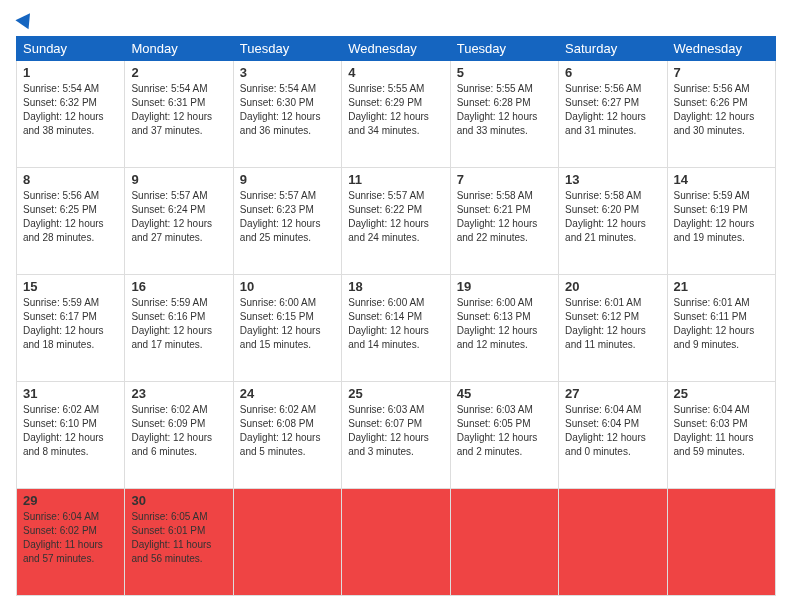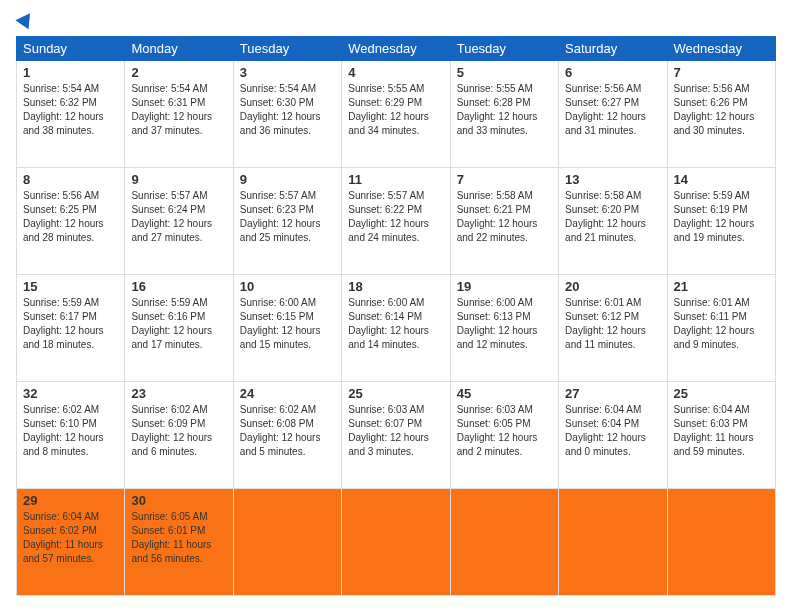--- a/index.html
+++ b/index.html
@@ -81,21 +81,21 @@
       font-size: 10px;
       color: #333;
       border: 1px solid #ddd;
       background: #fff;
       height: 80px;
     }
     .calendar td.empty {
       background: #f5f5f5;
     }
     .calendar td.last-row {
-      background: #f97316;
+      background: #ef4444;
       border-color: #ddd;
       margin-top: 16px;
     }
     .day-number {
       font-size: 13px;
       font-weight: bold;
       display: block;
       margin-bottom: 2px;
     }
     .day-info {
@@ -309,21 +309,21 @@
           <span class="day-number">21</span>
           <div class="day-info">
             Sunrise: 6:01 AM<br>
             Sunset: 6:11 PM<br>
             Daylight: 12 hours and 9 minutes.
           </div>
         </td>
         </tr>
         <tr>
           <td>
-          <span class="day-number">32</span>
+          <span class="day-number">31</span>
           <div class="day-info">
             Sunrise: 6:02 AM<br>
             Sunset: 6:10 PM<br>
             Daylight: 12 hours and 8 minutes.
           </div>
         </td>
           <td>
           <span class="day-number">23</span>
           <div class="day-info">
             Sunrise: 6:02 AM<br>

